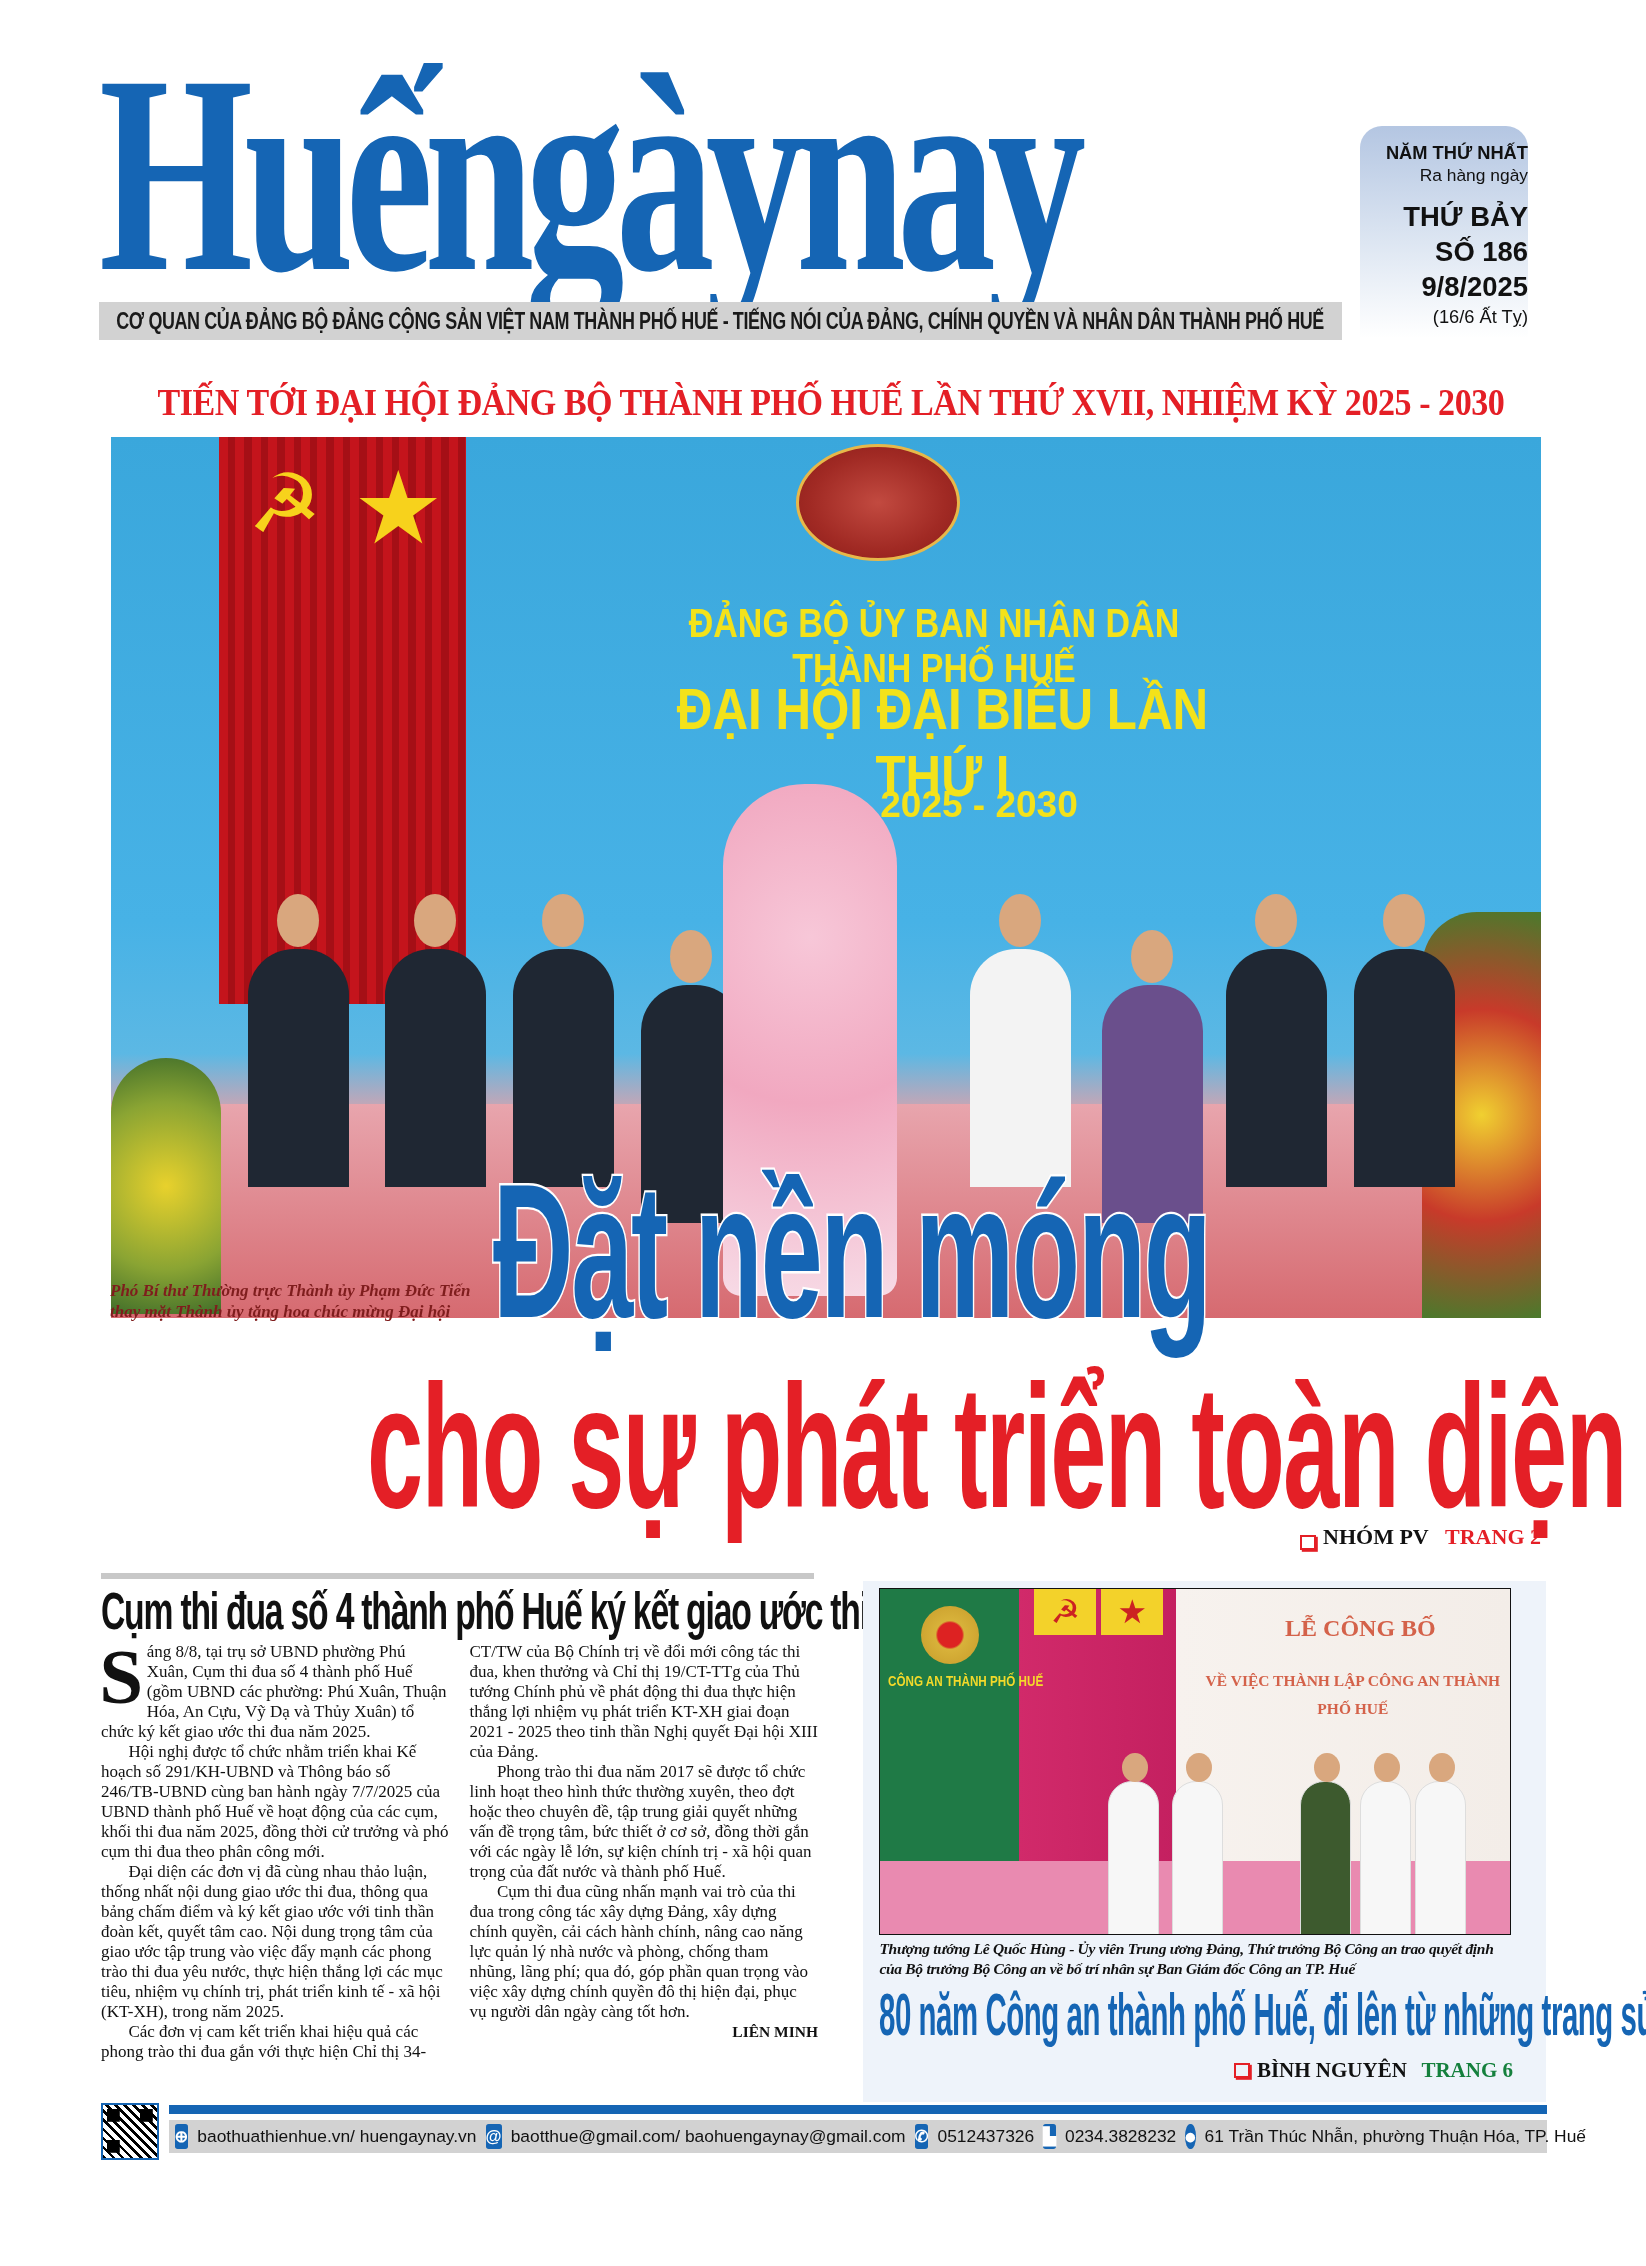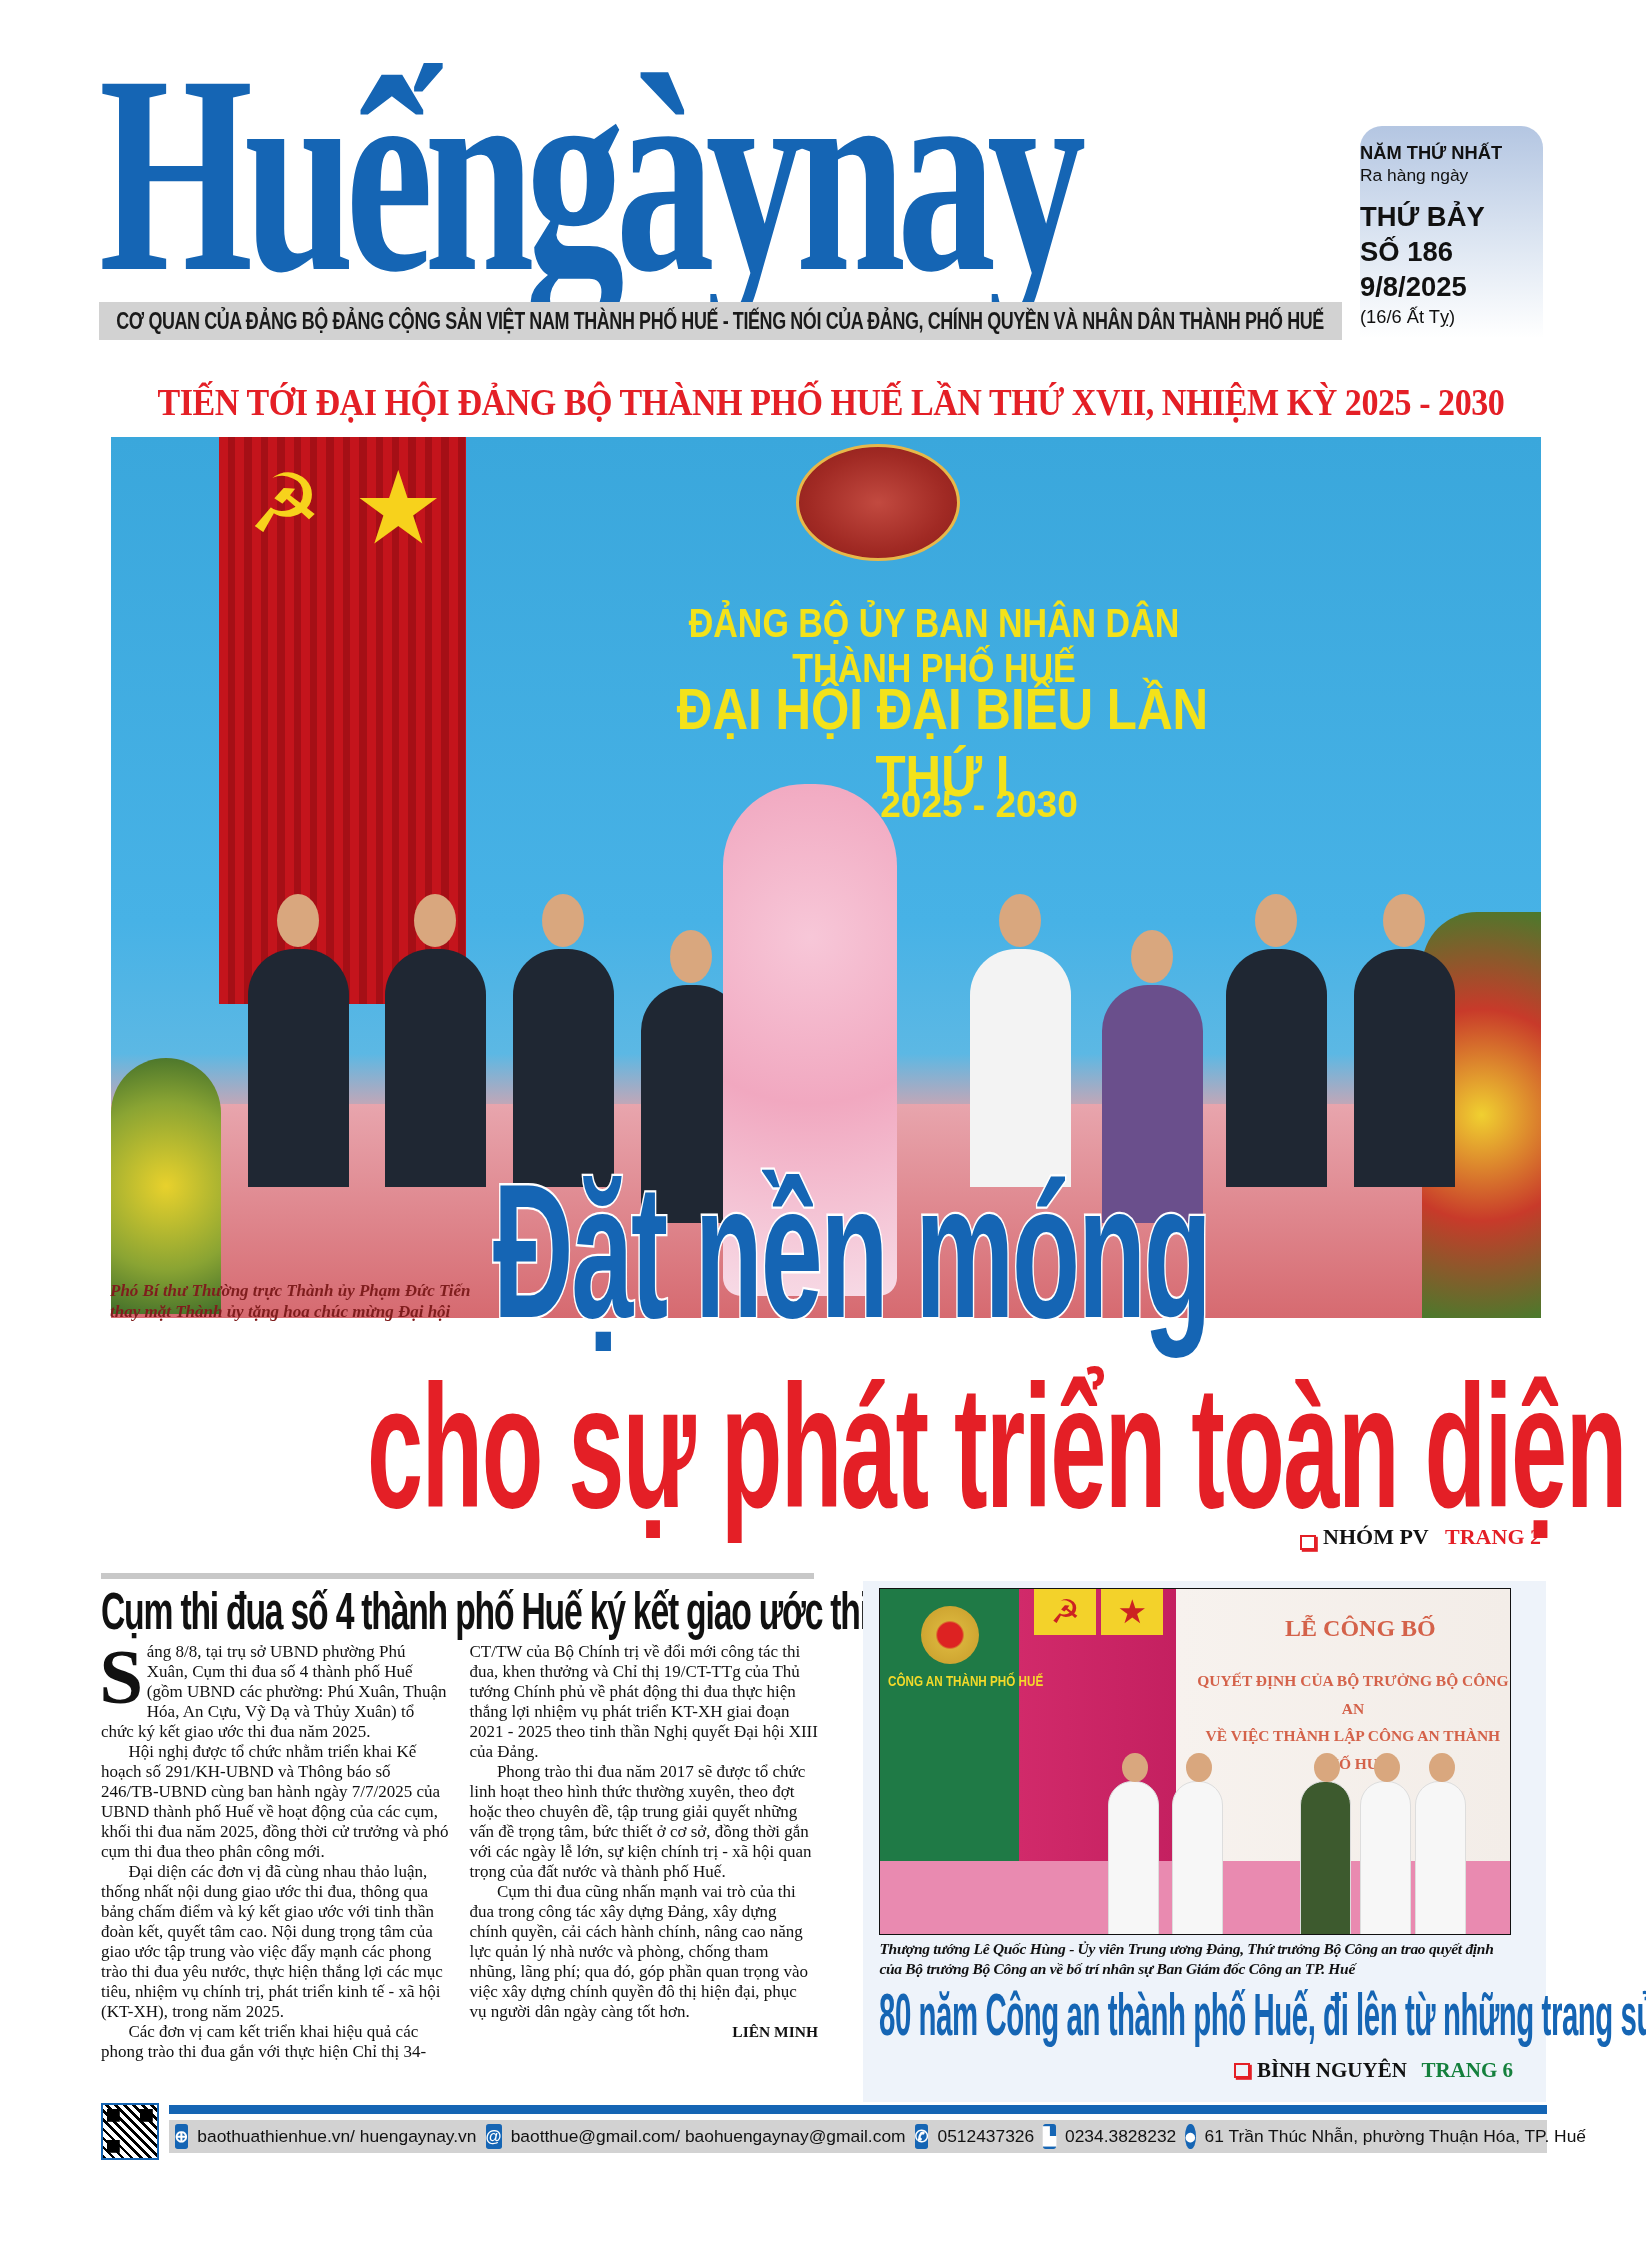--- a/index.html
+++ b/index.html
@@ -14,24 +14,24 @@
   }
   .tagline-bar {
     position: absolute; left: 99px; top: 302px; width: 1243px; height: 38px;
     background: #d2d2d2; display: flex; align-items: center; justify-content: center;
   }
   .tagline-bar span {
     font-family: "Liberation Sans", sans-serif; font-weight: bold; font-size: 23px;
     color: #1a1a1a; letter-spacing: -0.5px; transform: scaleX(0.78); white-space: nowrap; display: inline-block;
   }
   .issue-box {
-    position: absolute; left: 1360px; top: 126px; width: 183px; height: 212px;
+    position: absolute; left: 1360px; top: 126px; width: 168px; height: 212px;
     border-radius: 22px 22px 0 0;
     background: linear-gradient(#b4c6e2 0%, #dde6f2 55%, #ffffff 100%);
-    text-align: left; font-family: "Liberation Sans", sans-serif; color: #111;
+    text-align: right; font-family: "Liberation Sans", sans-serif; color: #111;
     padding-top: 16.4px;
   }
   .issue-box .small { font-size: 18.3px; font-weight: bold; line-height: 22px; }
   .issue-box .sub { font-size: 17.4px; line-height: 22px; margin-bottom: 12.8px; }
   .issue-box .big { font-size: 27.4px; font-weight: bold; line-height: 35px; }
   .issue-box .lunar { font-size: 18.3px; line-height: 25.6px; }
 
   .kicker {
     position: absolute; left: 99px; top: 379px; width: 1453px; height: 48px;
     text-align: center; color: #e41f26; font-weight: bold; font-size: 37px; line-height: 48px;
@@ -194,21 +194,20 @@
 </div>
 
 <div class="side-panel">
   <div class="side-photo">
     <div class="emblem"></div>
     <div class="emblem-text">CÔNG AN THÀNH PHỐ HUẾ</div>
     <div class="flagbox" style="left:154px">☭</div>
     <div class="flagbox" style="left:221px">★</div>
     <div class="title1">LỄ CÔNG BỐ</div>
     <div class="title2">
-      <div>QUYẾT ĐỊNH CỦA BỘ TRƯỞNG BỘ CÔNG AN</div>
       <div>VỀ VIỆC THÀNH LẬP CÔNG AN THÀNH PHỐ HUẾ</div>
     </div>
     <div class="floor"></div>
     <div class="officer" style="left:228px"></div>
     <div class="officer" style="left:292px"></div>
     <div class="officer green" style="left:420px"></div>
     <div class="officer" style="left:480px"></div>
     <div class="officer" style="left:535px"></div>
   </div>
   <div class="side-caption">Thượng tướng Lê Quốc Hùng - Ủy viên Trung ương Đảng, Thứ trưởng Bộ Công an trao quyết định của Bộ trưởng Bộ Công an về bố trí nhân sự Ban Giám đốc Công an TP. Huế</div>

